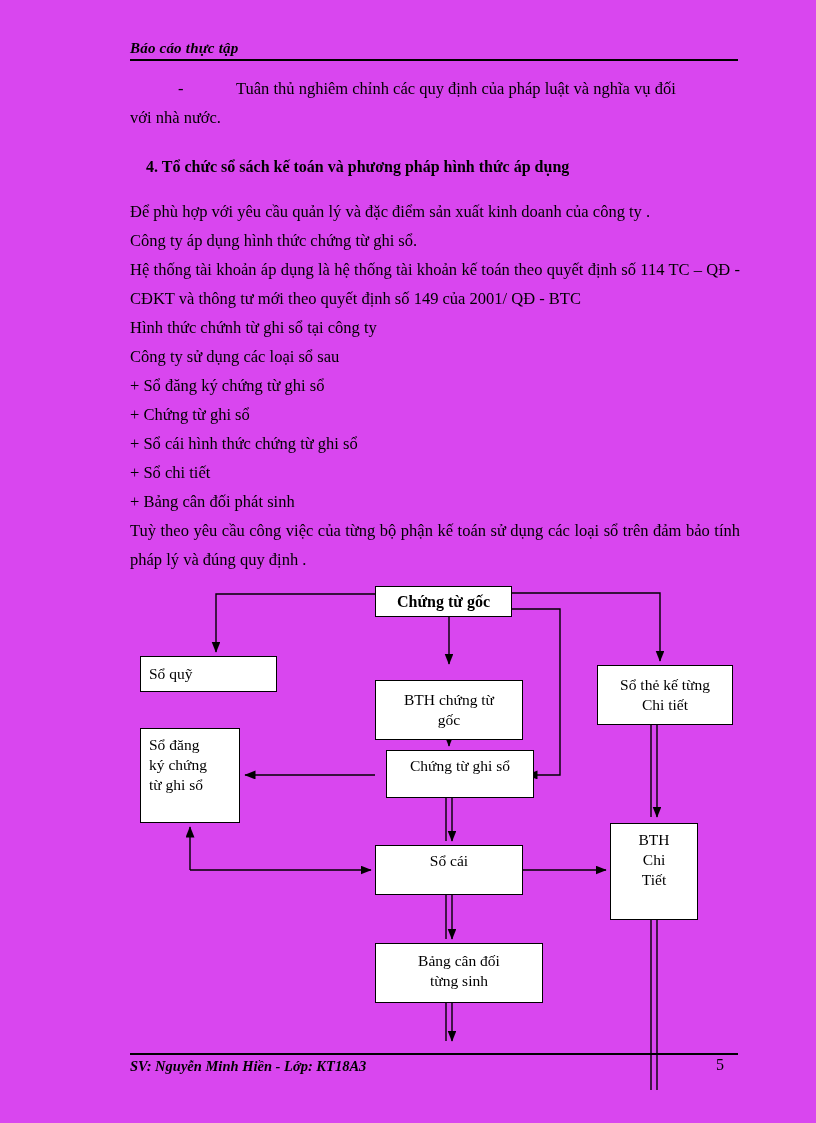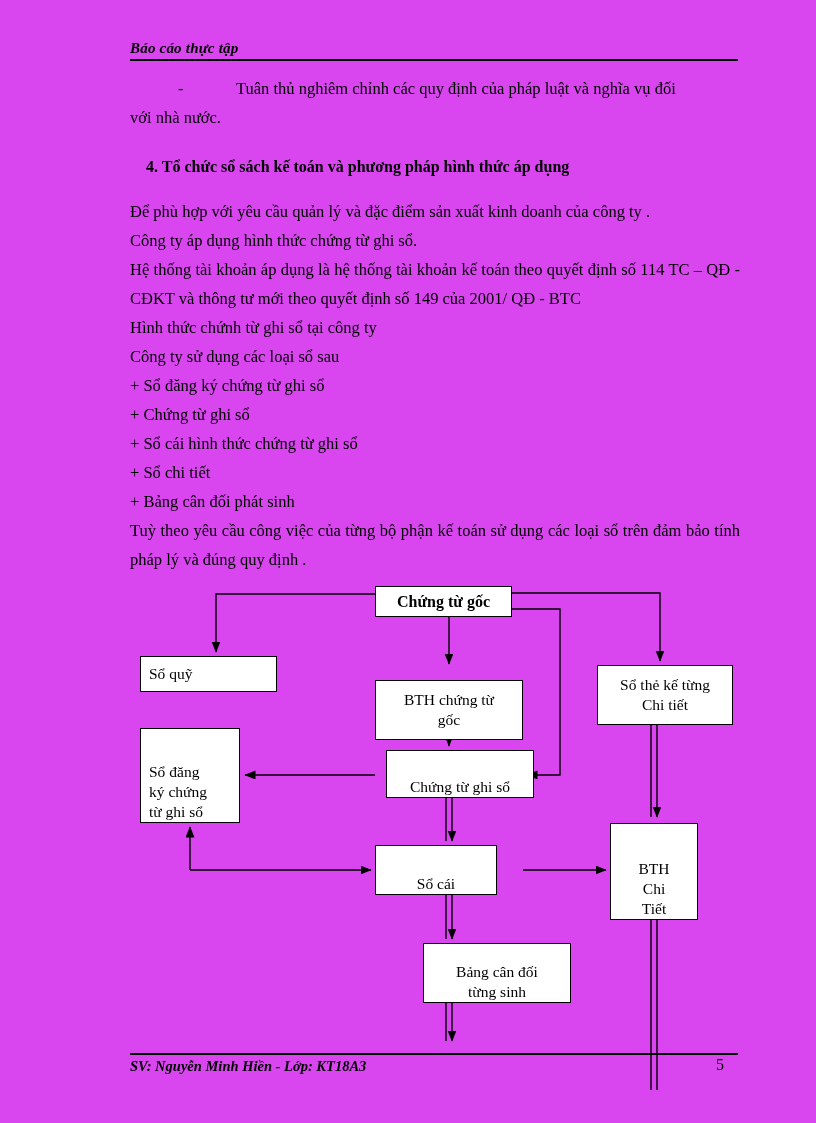--- a/index.html
+++ b/index.html
@@ -104,21 +104,21 @@
     background: #fff;
     display: flex;
     align-items: center;
     box-sizing: border-box;
     font-size: 15.5px;
     line-height: 20px;
   }
   .fc-box .lbl { width: 100%; }
   .fc-center .lbl { text-align: center; }
   .fc-left  .lbl { text-align: left; padding-left: 8px; }
-  .fc-top   { align-items: flex-end; padding-top: 4px; }
+  .fc-top   { align-items: flex-start; padding-top: 4px; }
   .fc-bold .lbl { font-weight: bold; font-size: 16px; }
 </style>
 </head>
 <body>
 
 <div id="page">
 
   <div class="header-block">
     <div class="header-title">Báo cáo thực tập</div>
     <div class="header-rule"></div>
@@ -213,33 +213,33 @@
       <span>Sổ đăng</span><br>
       <span>ký chứng</span><br>
       <span>từ ghi sổ</span>
     </span>
   </div>
 
   <div class="fc-box fc-center fc-top" style="left:386px; top:750px; width:148px; height:48px; padding-top:5px;">
     <span class="lbl">Chứng từ ghi sổ</span>
   </div>
 
-  <div class="fc-box fc-center fc-top" style="left:375px; top:845px; width:122px; height:50px; padding-top:5px;">
+  <div class="fc-box fc-center fc-top" style="left:375px; top:845px; width:148px; height:50px; padding-top:5px;">
     <span class="lbl">Sổ cái</span>
   </div>
 
   <div class="fc-box fc-center fc-top" style="left:610px; top:823px; width:88px; height:97px; padding-top:6px;">
     <span class="lbl">
       <span>BTH</span><br>
       <span>Chi</span><br>
       <span>Tiết</span>
     </span>
   </div>
 
-  <div class="fc-box fc-center fc-top" style="left:375px; top:943px; width:148px; height:60px; padding-top:13px;margin-left:48px;">
+  <div class="fc-box fc-center fc-top" style="left:375px; top:943px; width:168px; height:60px; padding-top:7px;">
     <span class="lbl">
       <span>Bảng cân đối</span><br>
       <span>từng sinh</span>
     </span>
   </div>
 
   <div class="footer-rule"></div>
   <div class="footer-text">SV: Nguyễn Minh Hiền - Lớp: KT18A3</div>
   <div class="footer-page">5</div>
 

